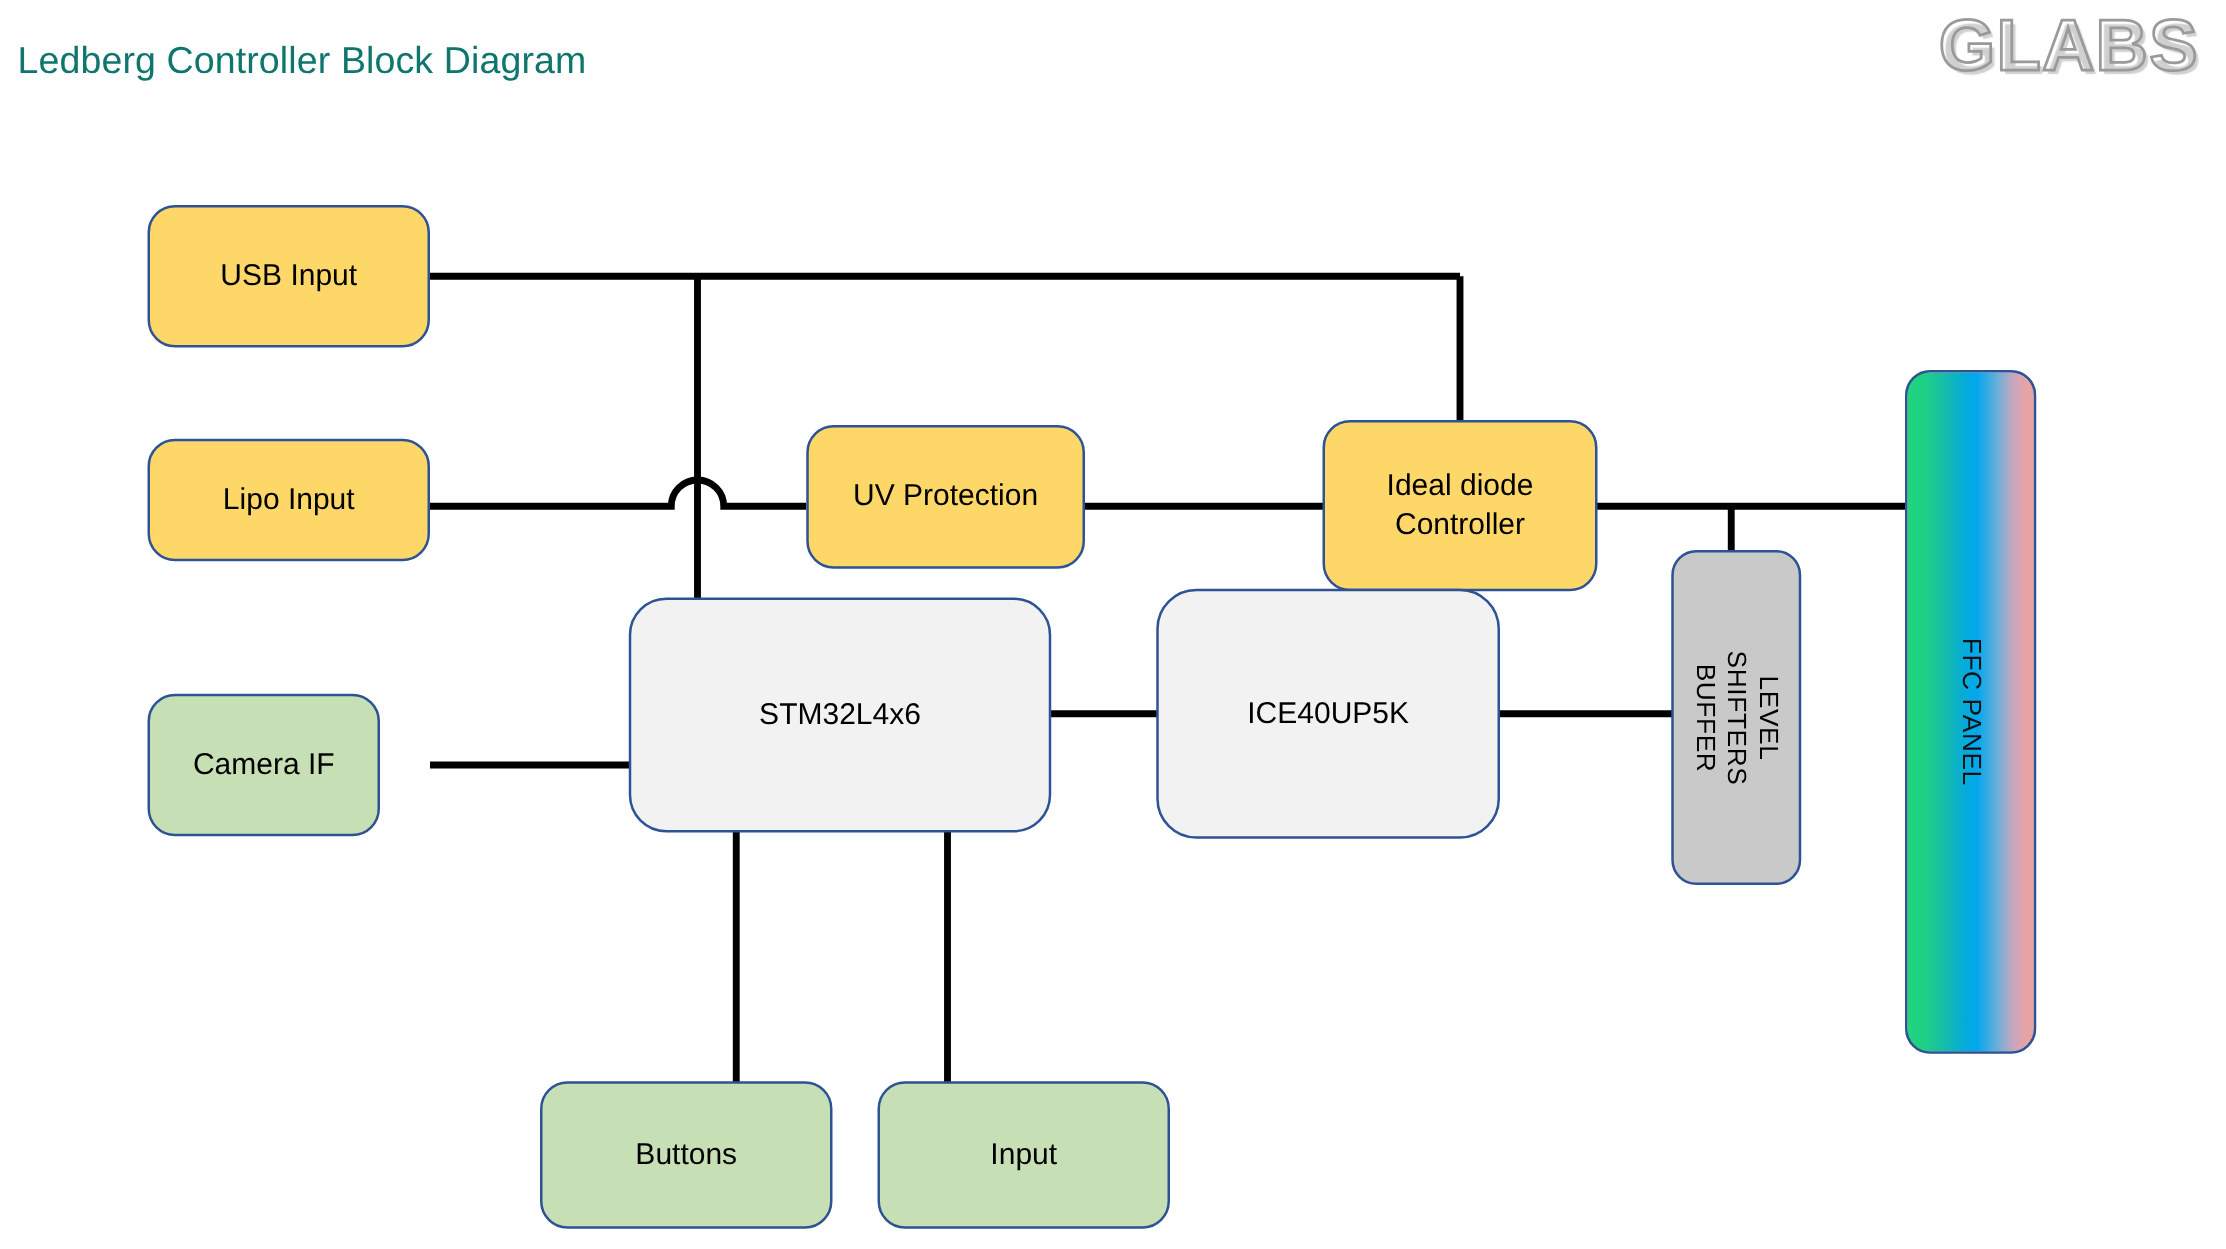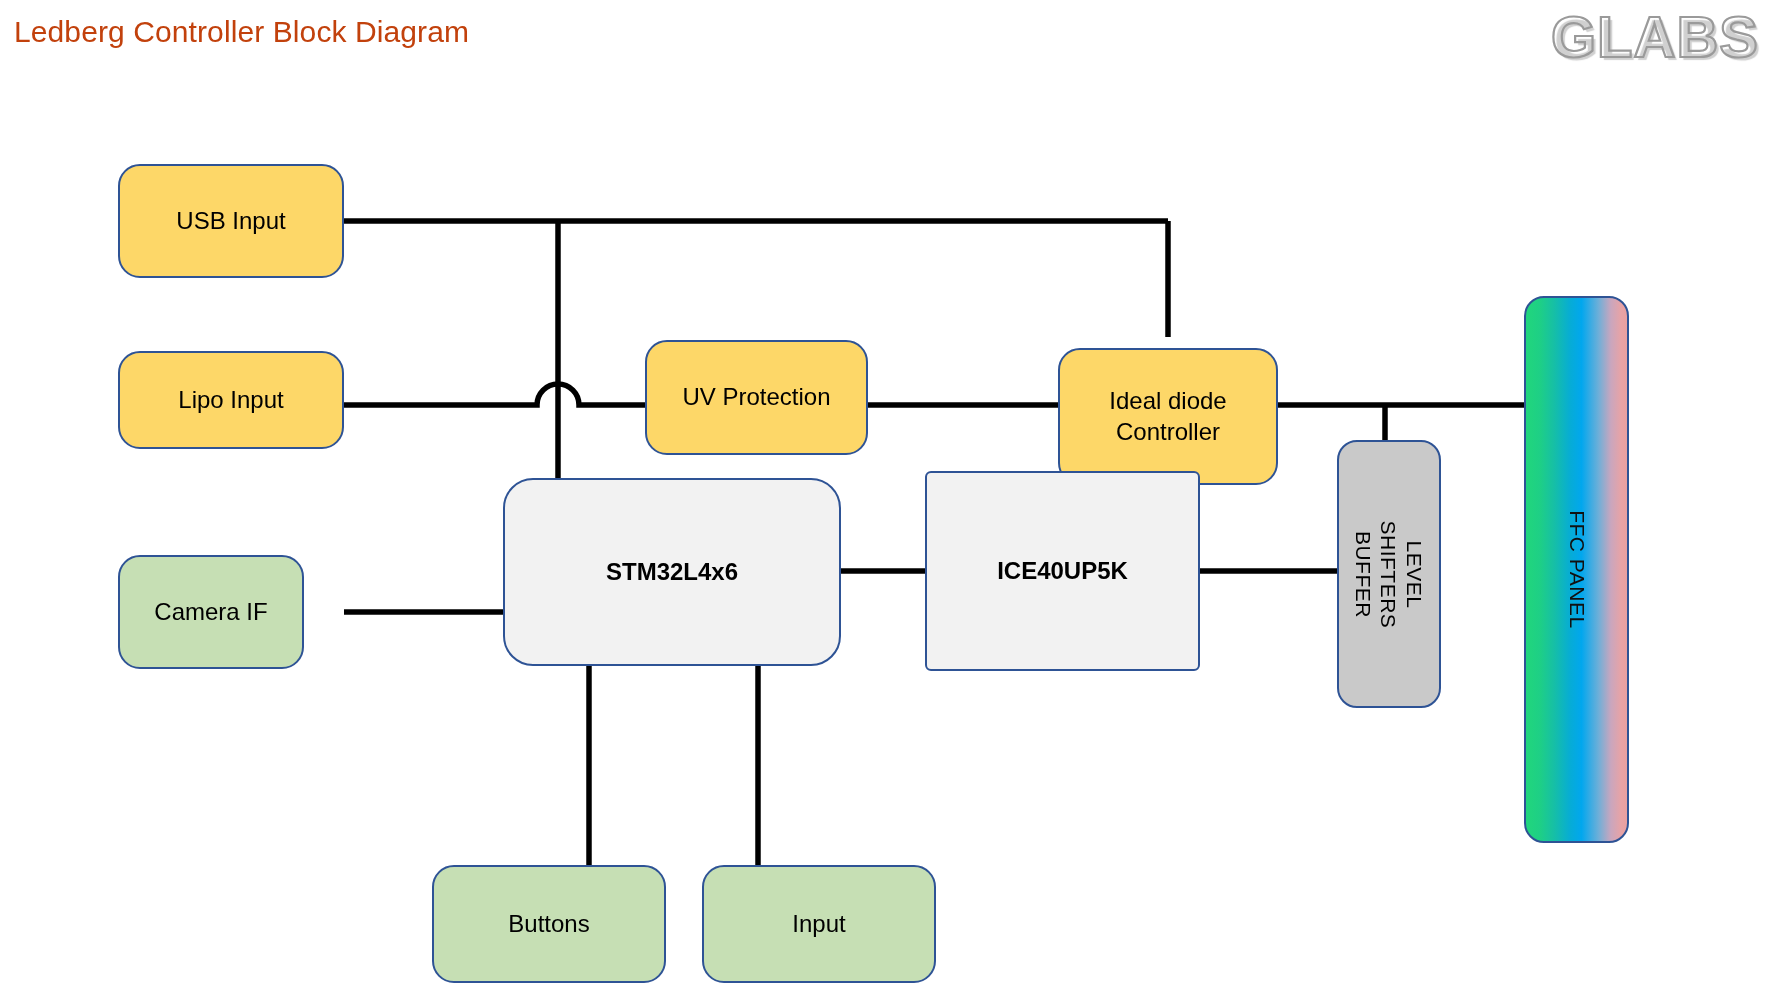--- a/index.html
+++ b/index.html
@@ -17,24 +17,24 @@
     width: 1781px;
     height: 999px;
     background: #ffffff;
     overflow: hidden;
   }
 
   
   #page-title {
     position: absolute;
     left: 14px;
-    top: 15px;
+    top: 32px;
     font-size: 30px;
     font-weight: 400;
-    color: #c2410c;
+    color: #0f766e;
     letter-spacing: 0.1px;
     white-space: nowrap;
   }
 
   
   #logo {
     position: absolute;
     right: 22px;
     top: 8px;
     font-size: 58px;
@@ -75,21 +75,21 @@
     justify-content: center;
     text-align: center;
     font-size: 24px;
     color: #000000;
     line-height: 1.28;
     z-index: 3;
     padding: 2px 22px;
   }
   .block.yellow { background: #FDD768; }
   .block.green  { background: #C6DFB4; }
-  .block.gray   { background: #F2F2F2; font-weight: bold; }
+  .block.gray   { background: #F2F2F2; }
   .block.silver { background: #C9C9C9; }
 
   .block.vert {
     border-radius: 20px;
     font-size: 21px;
     letter-spacing: 0.5px;
   }
   .block.vert .vlabel {
     transform: rotate(90deg);
     white-space: nowrap;
@@ -161,29 +161,29 @@
   </div>
 
   <div class="block green" id="block-camera" style="left:118px; top:555px; width:186px; height:114px;">
     <span>Camera IF</span>
   </div>
 
   <div class="block yellow" id="block-uv" style="left:645px; top:340px; width:223px; height:115px;">
     <span>UV Protection</span>
   </div>
 
-  <div class="block yellow" id="block-ideal-diode" style="left:1058px; top:336px; width:220px; height:137px;margin-top:12px;">
+  <div class="block yellow" id="block-ideal-diode" style="left:1058px; top:336px; width:220px; height:137px;">
     <span>Ideal diode Controller</span>
   </div>
 
   <div class="block gray" id="block-stm32" style="left:503px; top:478px; width:338px; height:188px; border-radius:30px;">
     <span>STM32L4x6</span>
   </div>
 
-  <div class="block gray" id="block-ice40" style="left:925px; top:471px; width:275px; height:200px; border-radius:6px;">
+  <div class="block gray" id="block-ice40" style="left:925px; top:471px; width:275px; height:200px; border-radius:32px;">
     <span>ICE40UP5K</span>
   </div>
 
   <div class="block silver vert" id="block-level-shifters" style="left:1337px; top:440px; width:104px; height:268px;">
     <span class="vlabel two-line">LEVEL SHIFTERS BUFFER</span>
   </div>
 
   <div class="block vert" id="block-ffc" style="left:1524px; top:296px; width:105px; height:547px;">
     <span class="vlabel">FFC PANEL</span>
   </div>

